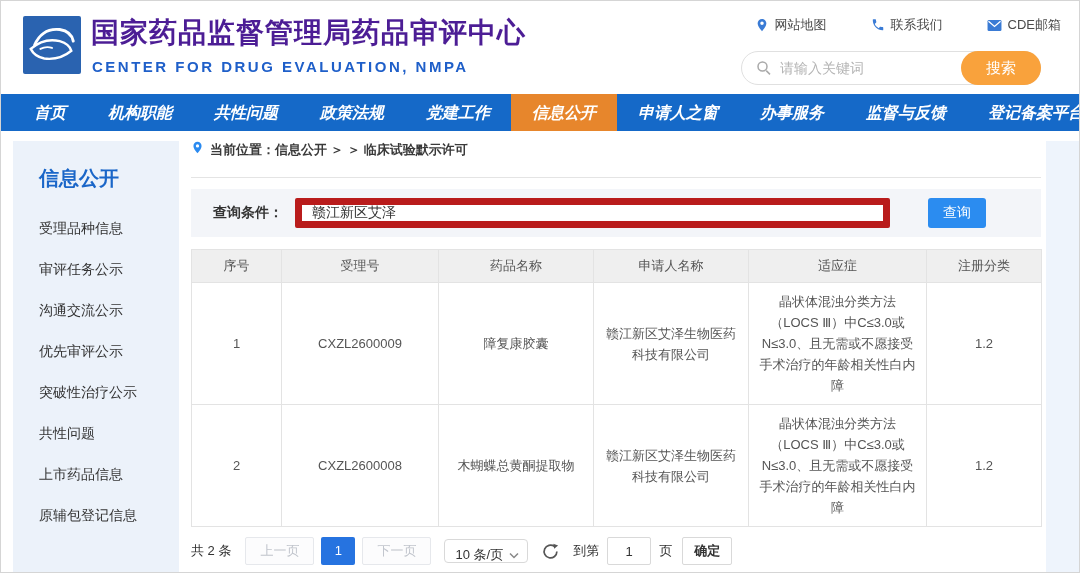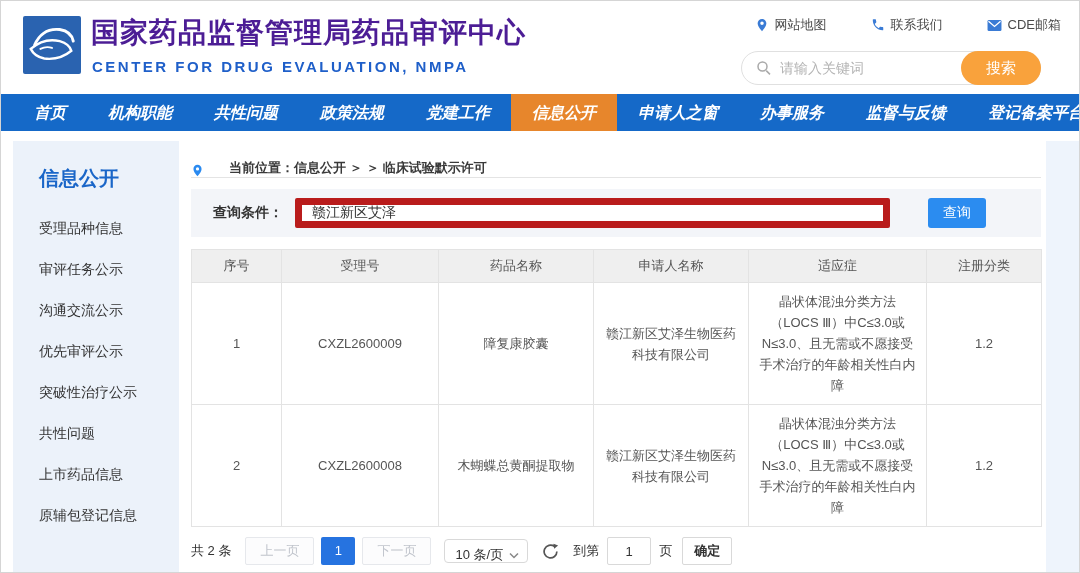--- a/index.html
+++ b/index.html
@@ -29,21 +29,21 @@
   .nav-div { width:1px; height:15px; background:rgba(255,255,255,0.5); }
   
   #right-strip { position:absolute; left:1045px; top:140px; width:34px; height:433px; background:#eef4fc; }
   
   #sidebar { position:absolute; left:12px; top:140px; width:166px; height:433px; background:#ecf2fa; }
   .sb-title { padding:24px 0 16px 26px; font-size:20px; font-weight:bold; color:#1a66c8; }
   .sb-item { height:41px; line-height:41px; padding-left:26px; font-size:14px; color:#333; cursor:pointer; white-space:nowrap; }
   .sb-item.active { background:#2e7bd3; color:#fff; }
   
   #main { position:absolute; left:190px; top:140px; width:850px; }
-  .breadcrumb { height:37px; border-bottom:1px solid #e4e4e4; display:flex; align-items:flex-end; gap:25px; }
+  .breadcrumb { height:37px; border-bottom:1px solid #e4e4e4; display:flex; align-items:flex-start; gap:6px; }
   .breadcrumb .txt { font-size:13px; font-weight:bold; color:#3a3a3a; }
   .query-bar { margin-top:11px; height:48px; background:#f3f5f9; display:flex; align-items:center; }
   .query-label { margin-left:22px; font-size:14px; font-weight:bold; color:#333; white-space:nowrap; }
   .query-input { margin-left:12px; width:595px; height:30px; border:7px solid #b91c1c; border-radius:2px; padding:0 10px; font-size:14px; color:#333; outline:none; background:#fff; font-family:inherit; }
   .query-btn { margin-left:38px; width:58px; height:30px; background:#2b8cf0; color:#fff; border:none; border-radius:3px; font-size:14px; cursor:pointer; font-family:inherit; }
   
   table { margin-top:12px; width:850px; border-collapse:collapse; table-layout:fixed;border-radius:11px; }
   th, td { border:1px solid #e3e3e3; text-align:center; vertical-align:middle; font-size:13px; }
   th { height:33px; background:#efefef; color:#555; font-weight:normal; }
   td { color:#555; line-height:21px; padding:8px 10px; }

